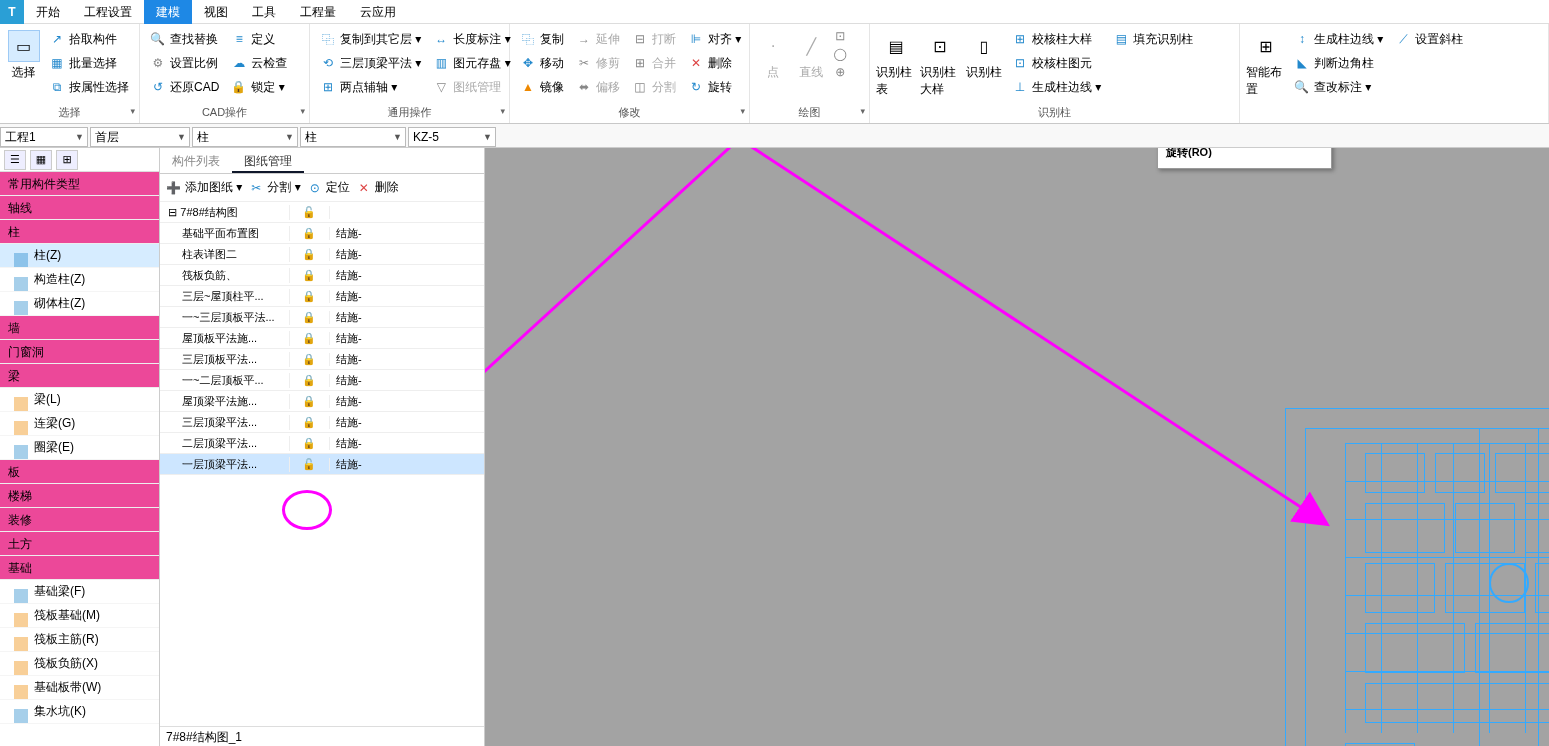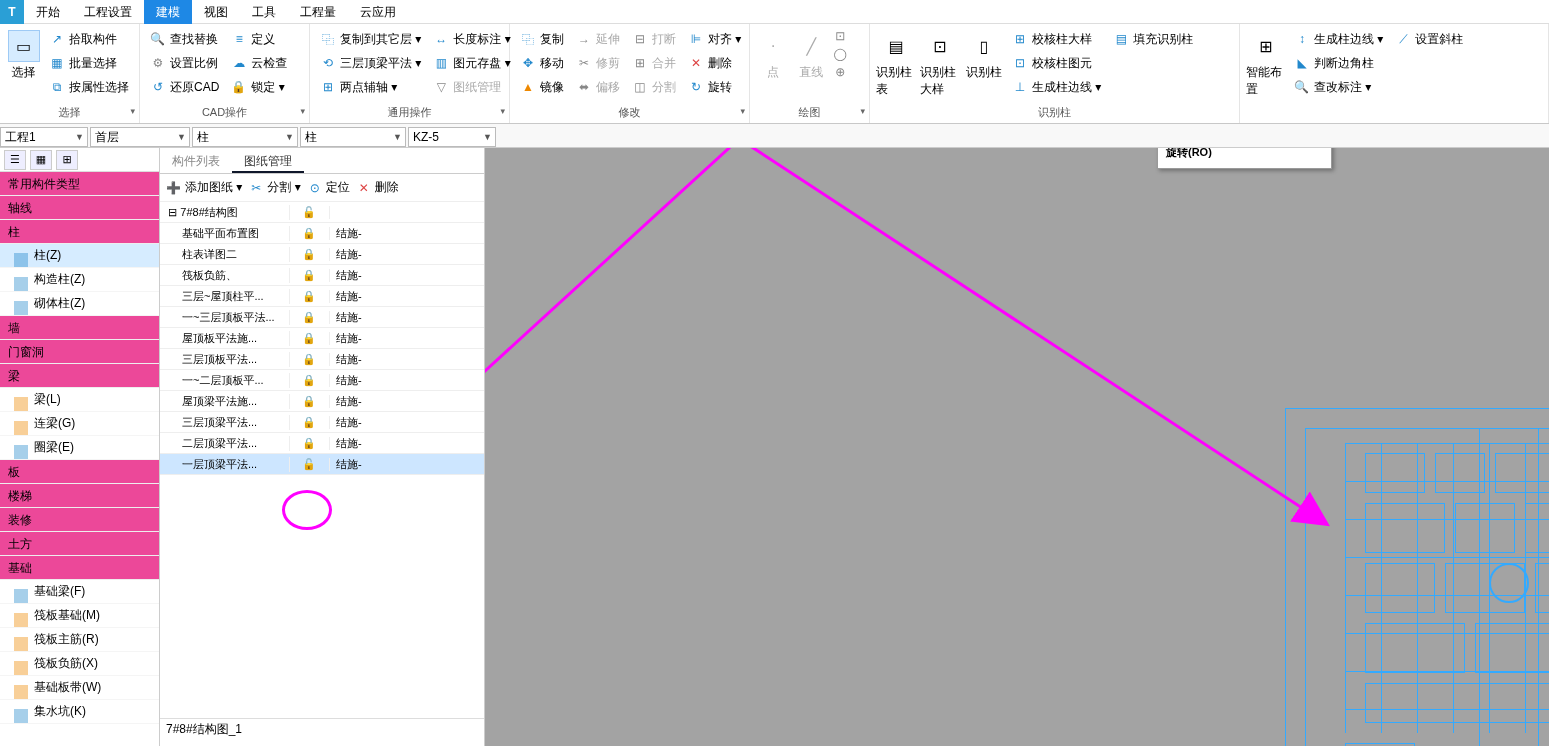--- a/index.html
+++ b/index.html
@@ -61,21 +61,21 @@
   .dwghead .c3{flex:1;text-align:center;line-height:22px;}
   .dwgrow{display:flex;height:21px;border-bottom:1px solid #eee;font-size:11px;align-items:center;}
   .dwgrow.group{background:#fff;}
   .dwgrow.sel{background:#cde6ff;}
   .dwgrow .c1{width:130px;padding-left:8px;border-right:1px solid #eee;overflow:hidden;white-space:nowrap;}
   .dwgrow .c1.sub{padding-left:22px;}
   .dwgrow .c2{width:40px;text-align:center;border-right:1px solid #eee;}
   .dwgrow .c3{flex:1;padding-left:6px;}
   .lk{color:#c80;font-size:11px;}
   .lkg{color:#888;font-size:11px;}
-  .footer{height:28px;border-top:1px solid #ddd;padding-left:6px;line-height:20px;}
+  .footer{height:20px;border-top:1px solid #ddd;padding-left:6px;line-height:20px;}
   
   
   .canvas { flex:1; background:#a3a3a3; position:relative; overflow:hidden;}
   
   
   .tooltip{position:absolute;left:672px;top:-10px;width:175px;background:#fff;border:1px solid #999;padding:6px 8px;font-size:11px;z-index:50;box-shadow:2px 2px 4px rgba(0,0,0,.3);}
   .tooltip .tt{font-weight:bold;margin-bottom:2px;}
   
   
   .bp-frame{position:absolute;left:800px;top:260px;width:600px;height:430px;border:1px solid #3af;}

